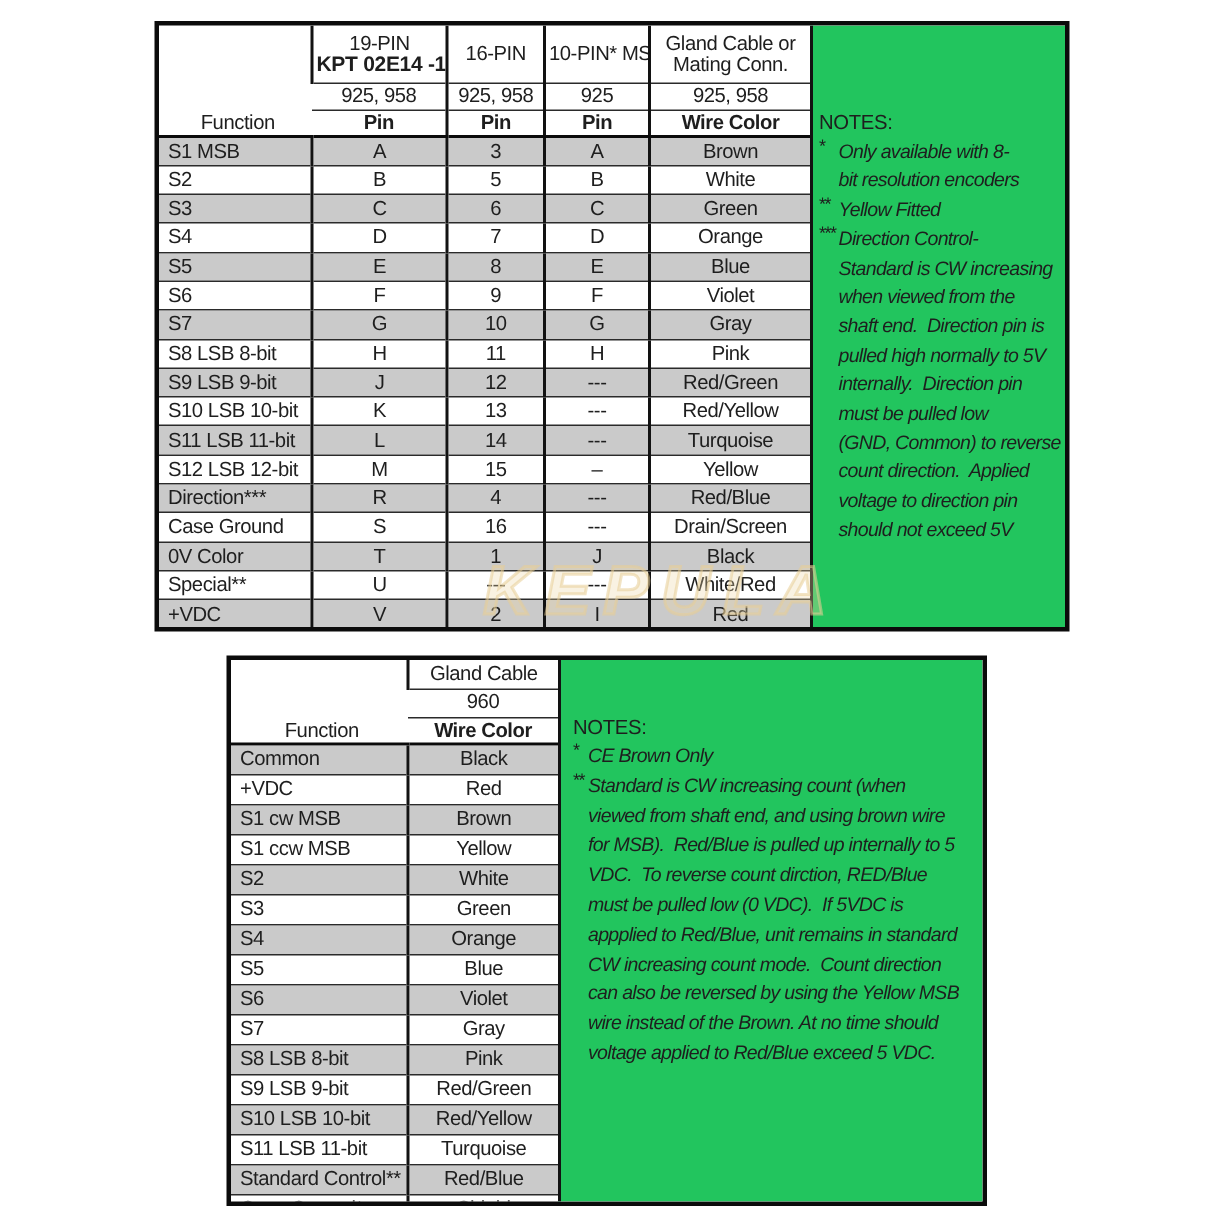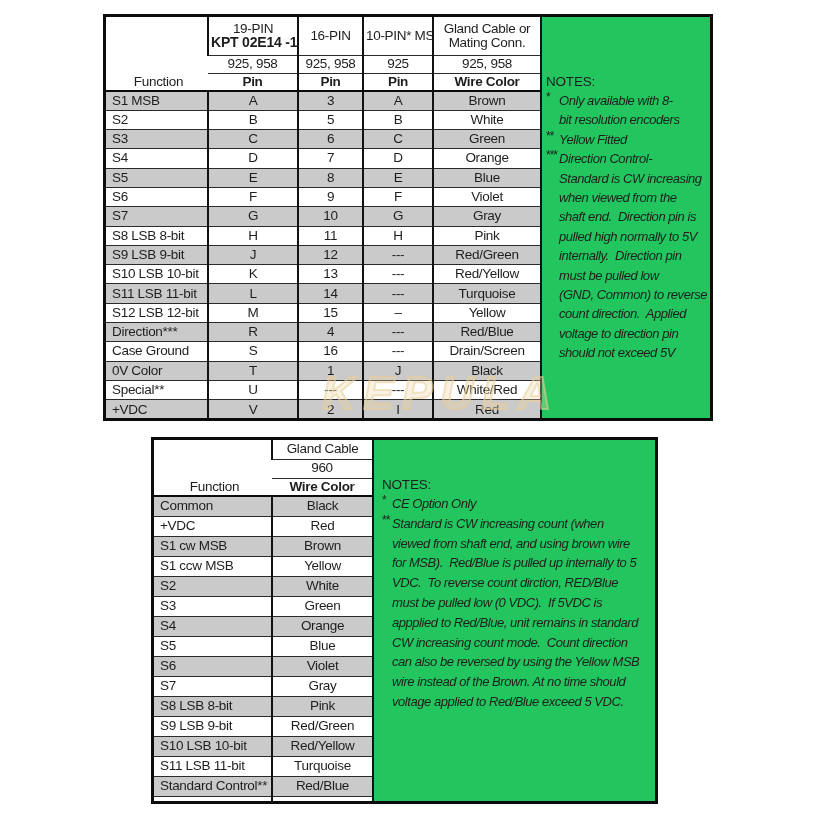--- a/index.html
+++ b/index.html
@@ -340,21 +340,21 @@
             <td class="ctr">Shield</td>
           </tr>
         </tbody>
     </table>
 
     <div class="notes" id="notes2">
       <div class="notes-title">NOTES:</div>
       <div id="notes2-items">
           <div class="note-item">
             <span class="note-marker">*</span>
-            <div class="note-text">CE Option Only</div>
+            <div class="note-text">CE Brown Only</div>
           </div>
           <div class="note-item">
             <span class="note-marker">**</span>
             <div class="note-text">Standard is CW increasing count (when
 viewed from shaft end, and using brown wire
 for MSB).  Red/Blue is pulled up internally to 5
 VDC.  To reverse count dirction, RED/Blue
 must be pulled low (0 VDC).  If 5VDC is
 appplied to Red/Blue, unit remains in standard
 CW increasing count mode.  Count direction

